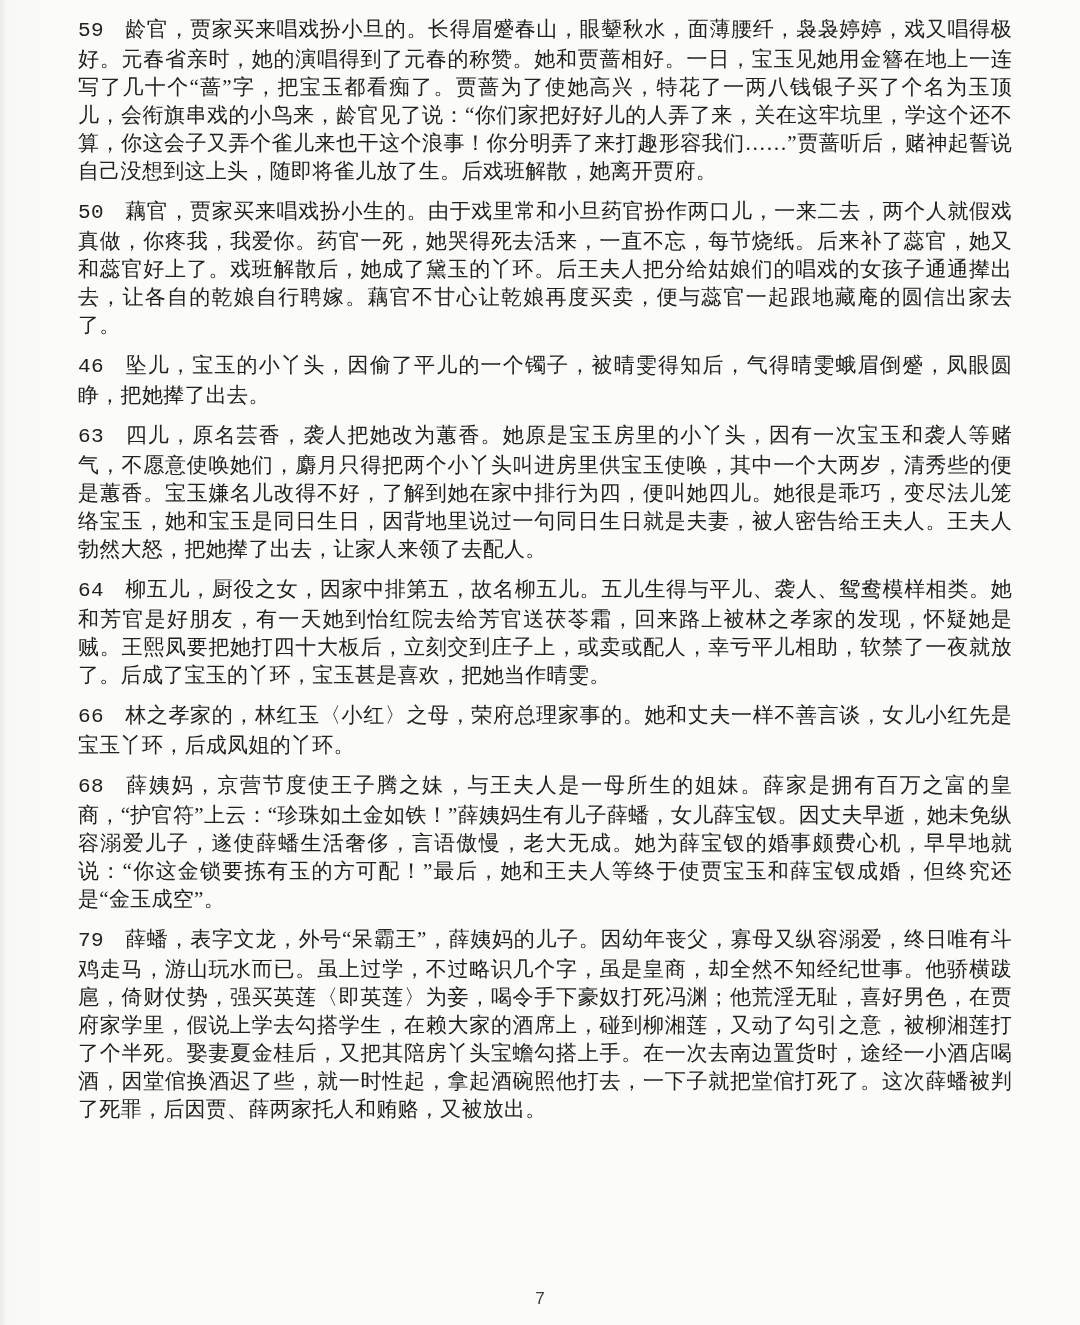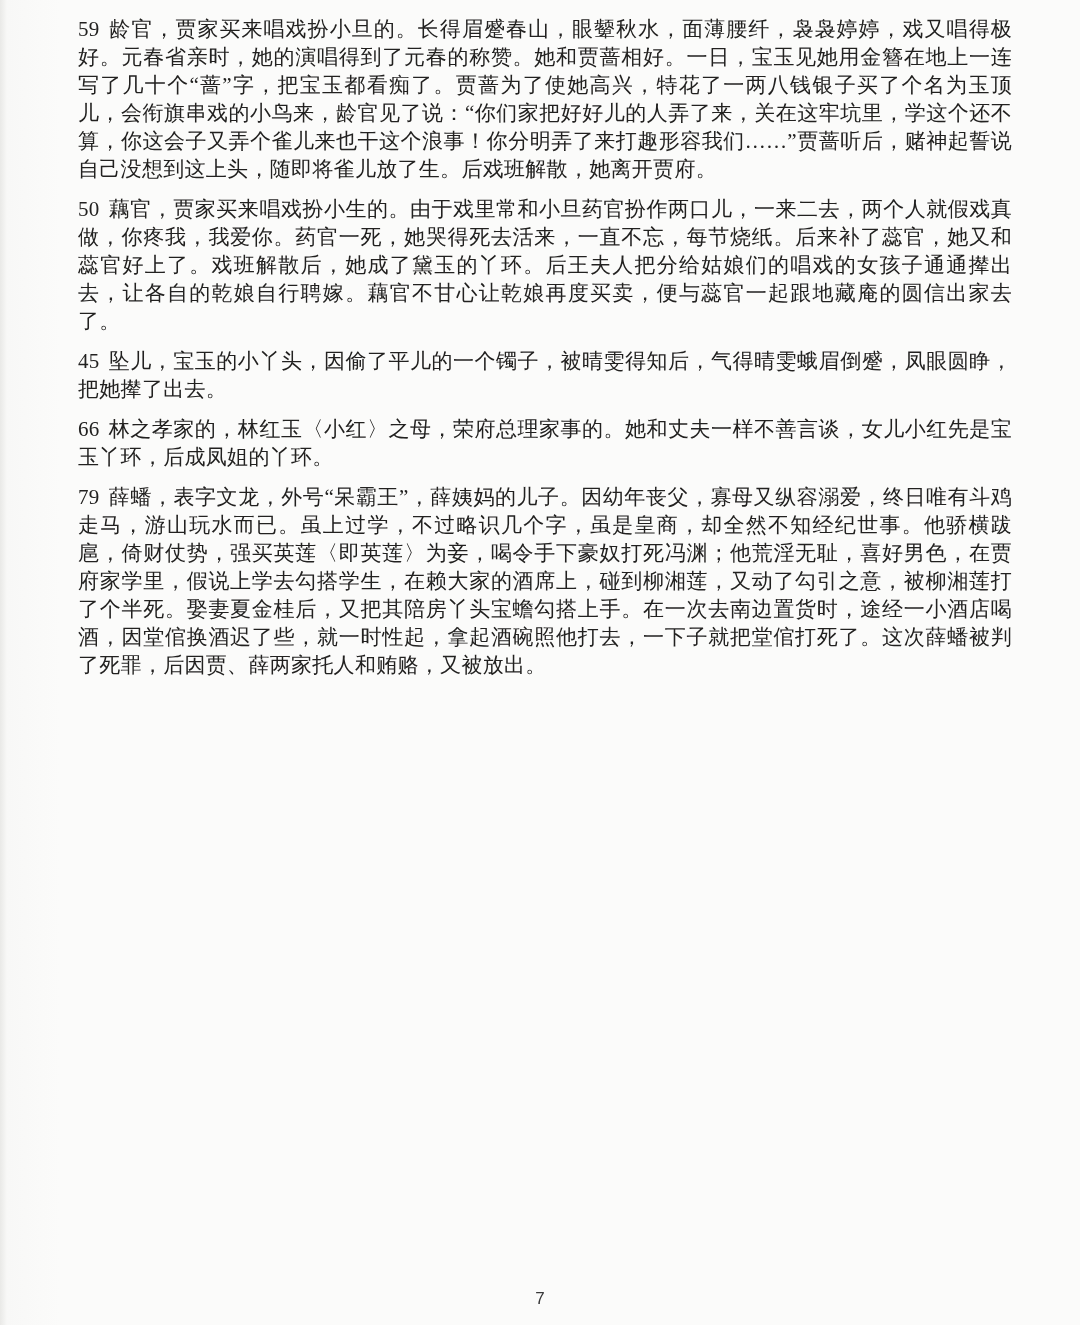--- a/index.html
+++ b/index.html
@@ -21,22 +21,22 @@
   .entry {
     margin: 0 0 12px 0;
     font-size: 21px;
     line-height: 28px;
     text-align: justify;
     text-justify: inter-ideograph;
     letter-spacing: 0.3px;
   }
   .entry .num {
     display: inline-block;
-    margin-right: 9px;
-    font-family: Liberation Serif, serif;
+    margin-right: 21px;
+    font-family: Liberation Mono, monospace;
   }
   .page-number {
     position: absolute;
     left: 0;
     right: 0;
     bottom: 16px;
     text-align: center;
     font-size: 17px;
     color: #39393a;
     font-family: "Liberation Sans", "DejaVu Sans", sans-serif;
@@ -45,26 +45,29 @@
 </head>
 <body>
 
 <div class="page">
 
   <p class="entry"><span class="num">59</span><span>龄官，贾家买来唱戏扮小旦的。长得眉蹙春山，眼颦秋水，面薄腰纤，袅袅婷婷，戏又唱得极好。元春省亲时，她的演唱得到了元春的称赞。她和贾蔷相好。一日，宝玉见她用金簪在地上一连写了几十个“蔷”字，把宝玉都看痴了。贾蔷为了使她高兴，特花了一两八钱银子买了个名为玉顶儿，会衔旗串戏的小鸟来，龄官见了说：“你们家把好好儿的人弄了来，关在这牢坑里，学这个还不算，你这会子又弄个雀儿来也干这个浪事！你分明弄了来打趣形容我们……”贾蔷听后，赌神起誓说自己没想到这上头，随即将雀儿放了生。后戏班解散，她离开贾府。</span></p>
 
   <p class="entry"><span class="num">50</span><span>藕官，贾家买来唱戏扮小生的。由于戏里常和小旦药官扮作两口儿，一来二去，两个人就假戏真做，你疼我，我爱你。药官一死，她哭得死去活来，一直不忘，每节烧纸。后来补了蕊官，她又和蕊官好上了。戏班解散后，她成了黛玉的丫环。后王夫人把分给姑娘们的唱戏的女孩子通通撵出去，让各自的乾娘自行聘嫁。藕官不甘心让乾娘再度买卖，便与蕊官一起跟地藏庵的圆信出家去了。</span></p>
 
 
-  <p class="entry"><span class="num">45</span><span>坠儿，宝玉的小丫头，因偷了平儿的一个镯子，被晴雯得知后，气得晴雯蛾眉倒蹙，凤眼圆睁，把她撵了出去。</span></p>
+  <p class="entry"><span class="num">46</span><span>坠儿，宝玉的小丫头，因偷了平儿的一个镯子，被晴雯得知后，气得晴雯蛾眉倒蹙，凤眼圆睁，把她撵了出去。</span></p>
 
+  <p class="entry"><span class="num">63</span><span>四儿，原名芸香，袭人把她改为蕙香。她原是宝玉房里的小丫头，因有一次宝玉和袭人等赌气，不愿意使唤她们，麝月只得把两个小丫头叫进房里供宝玉使唤，其中一个大两岁，清秀些的便是蕙香。宝玉嫌名儿改得不好，了解到她在家中排行为四，便叫她四儿。她很是乖巧，变尽法儿笼络宝玉，她和宝玉是同日生日，因背地里说过一句同日生日就是夫妻，被人密告给王夫人。王夫人勃然大怒，把她撵了出去，让家人来领了去配人。</span></p>
 
+  <p class="entry"><span class="num">64</span><span>柳五儿，厨役之女，因家中排第五，故名柳五儿。五儿生得与平儿、袭人、鸳鸯模样相类。她和芳官是好朋友，有一天她到怡红院去给芳官送茯苓霜，回来路上被林之孝家的发现，怀疑她是贼。王熙凤要把她打四十大板后，立刻交到庄子上，或卖或配人，幸亏平儿相助，软禁了一夜就放了。后成了宝玉的丫环，宝玉甚是喜欢，把她当作晴雯。</span></p>
 
 
   <p class="entry"><span class="num">66</span><span>林之孝家的，林红玉〈小红〉之母，荣府总理家事的。她和丈夫一样不善言谈，女儿小红先是宝玉丫环，后成凤姐的丫环。</span></p>
 
 
+  <p class="entry"><span class="num">68</span><span>薛姨妈，京营节度使王子腾之妹，与王夫人是一母所生的姐妹。薛家是拥有百万之富的皇商，“护官符”上云：“珍珠如土金如铁！”薛姨妈生有儿子薛蟠，女儿薛宝钗。因丈夫早逝，她未免纵容溺爱儿子，遂使薛蟠生活奢侈，言语傲慢，老大无成。她为薛宝钗的婚事颇费心机，早早地就说：“你这金锁要拣有玉的方可配！”最后，她和王夫人等终于使贾宝玉和薛宝钗成婚，但终究还是“金玉成空”。</span></p>
 
   <p class="entry"><span class="num">79</span><span>薛蟠，表字文龙，外号“呆霸王”，薛姨妈的儿子。因幼年丧父，寡母又纵容溺爱，终日唯有斗鸡走马，游山玩水而已。虽上过学，不过略识几个字，虽是皇商，却全然不知经纪世事。他骄横跋扈，倚财仗势，强买英莲〈即英莲〉为妾，喝令手下豪奴打死冯渊；他荒淫无耻，喜好男色，在贾府家学里，假说上学去勾搭学生，在赖大家的酒席上，碰到柳湘莲，又动了勾引之意，被柳湘莲打了个半死。娶妻夏金桂后，又把其陪房丫头宝蟾勾搭上手。在一次去南边置货时，途经一小酒店喝酒，因堂倌换酒迟了些，就一时性起，拿起酒碗照他打去，一下子就把堂倌打死了。这次薛蟠被判了死罪，后因贾、薛两家托人和贿赂，又被放出。</span></p>
 
   <div class="page-number">7</div>
 
 </div>
 
 </body></html>

